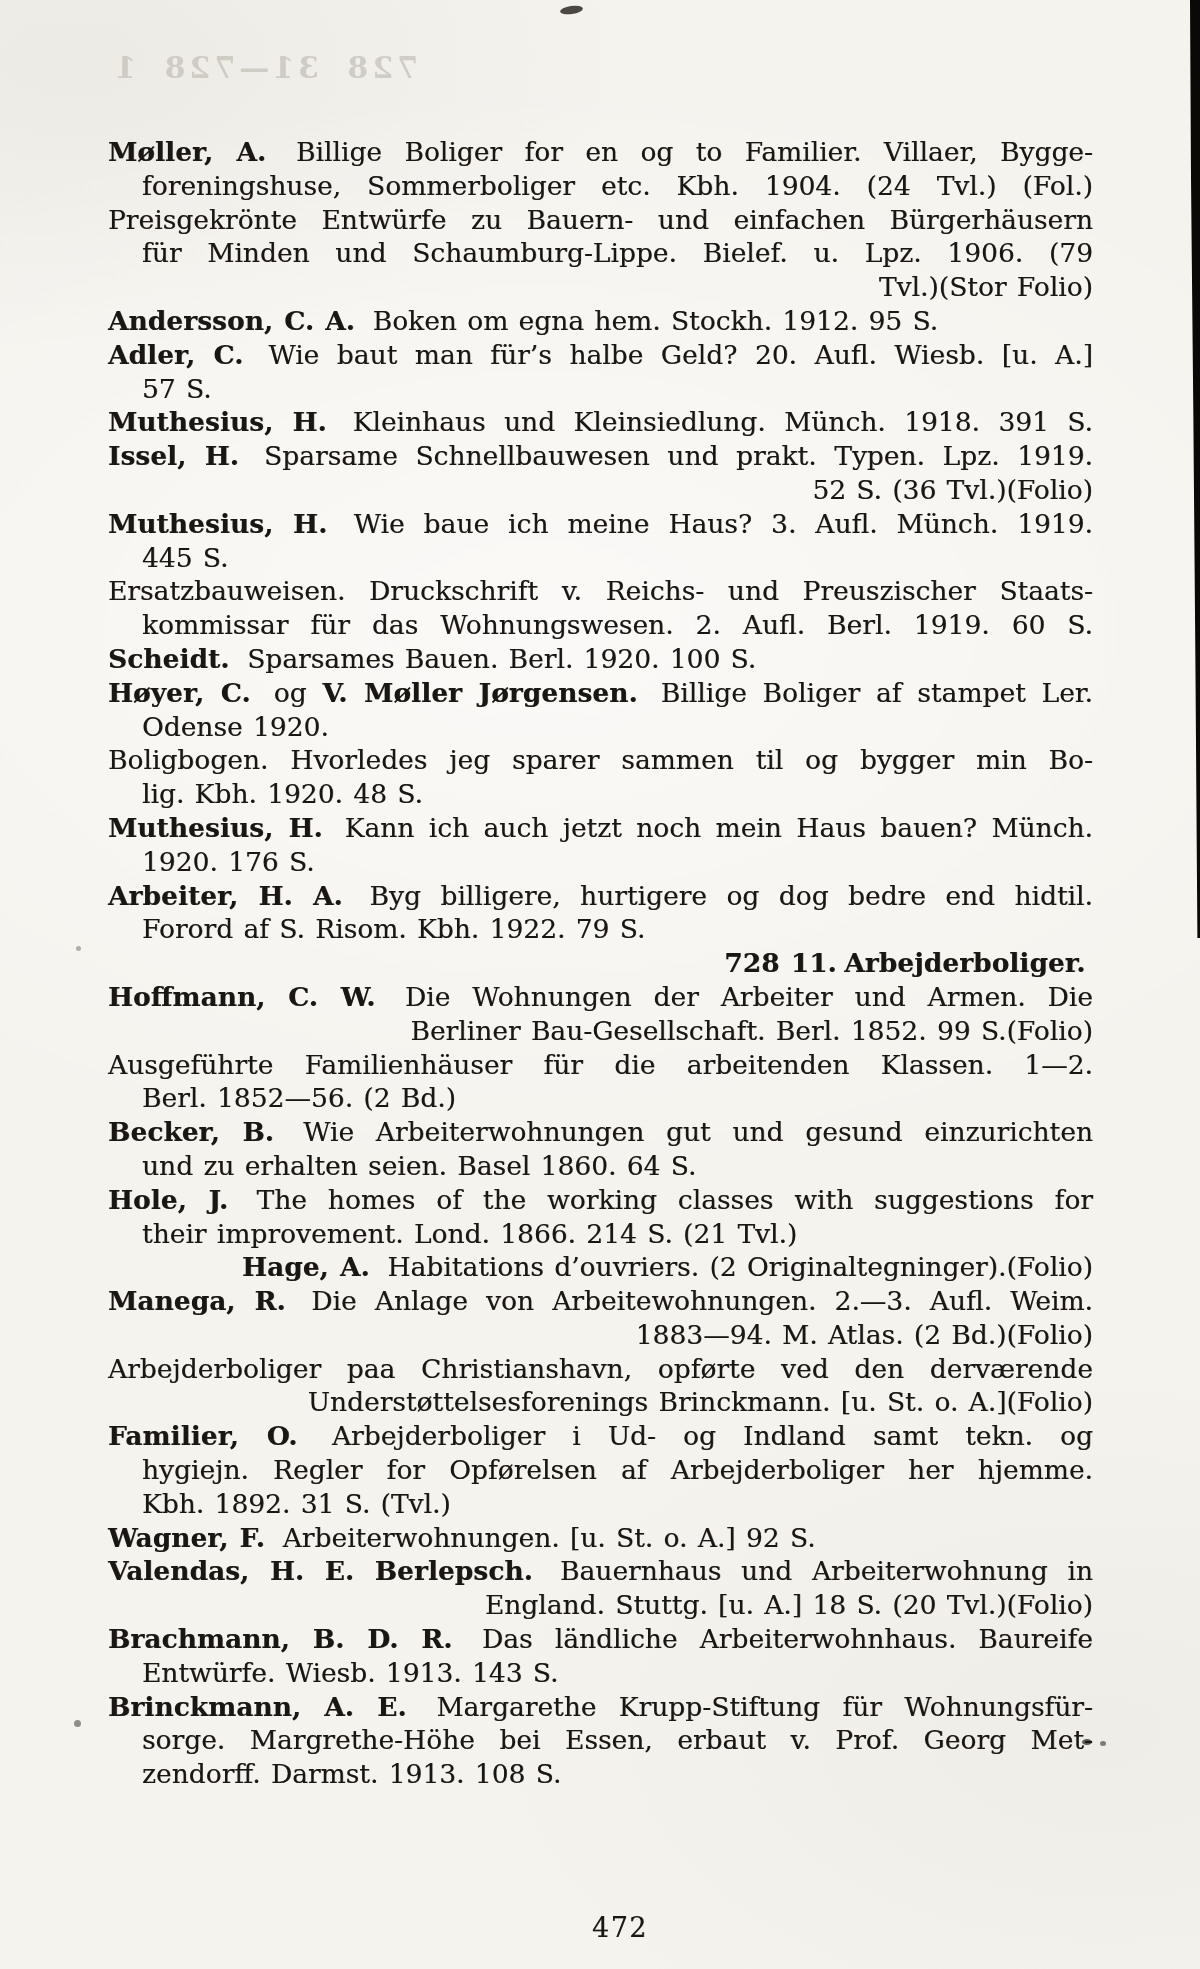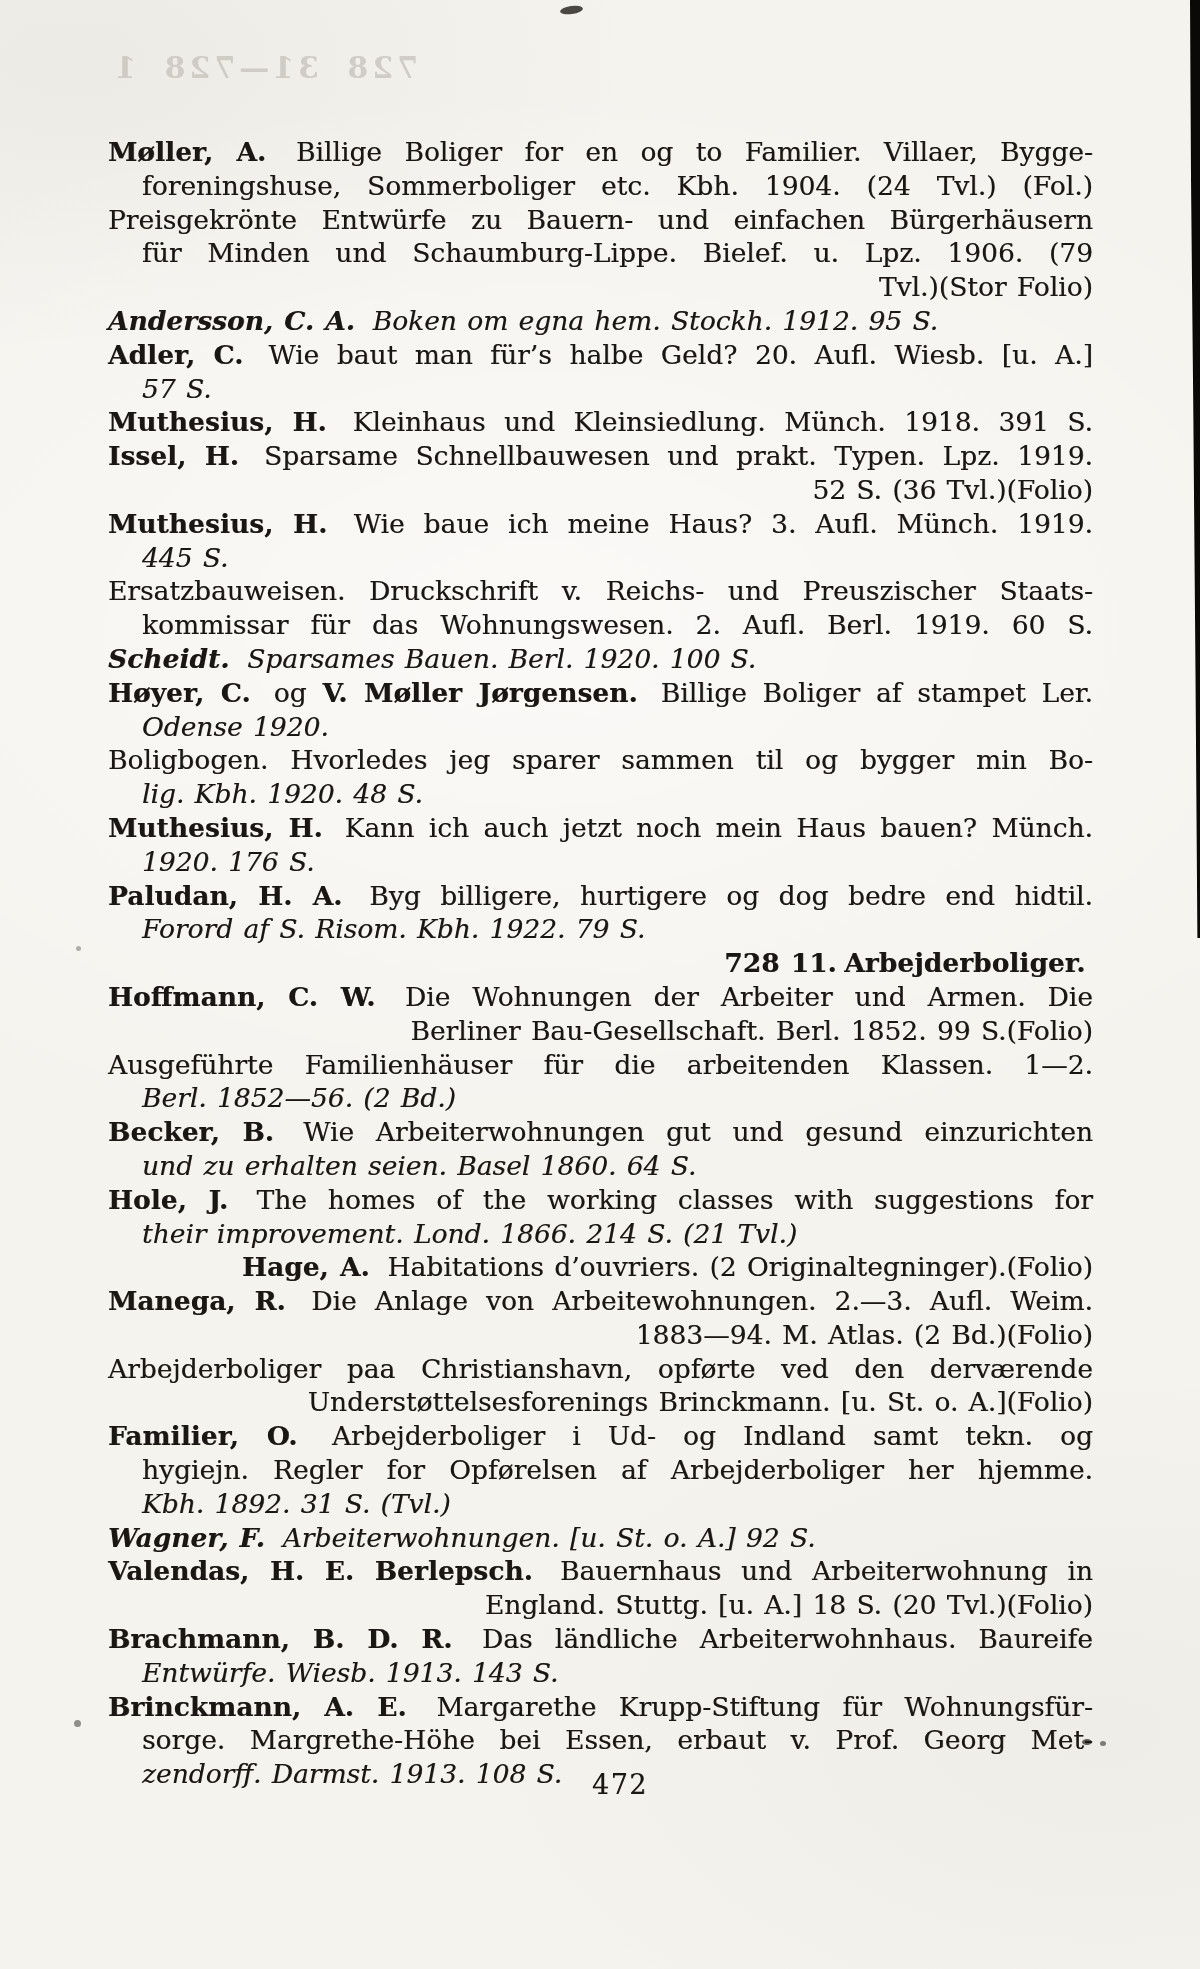--- a/index.html
+++ b/index.html
@@ -26,27 +26,27 @@
     white-space:nowrap;
   }
   .text-block{
     position:absolute;left:108px;top:135px;width:985px;
     color:#191613;font-size:26.5px;
     text-shadow:0.4px 0.3px 0 rgba(25,22,19,0.5);
   }
   .line{line-height:33.8px;height:33.8px;word-spacing:0.07em;white-space:normal;}
   .line.ind{padding-left:34px;}
   .line.j{text-align:justify;text-align-last:justify;text-justify:inter-word;}
-  .line.l{text-align:left;font-style:italic;}
+  .line.l{text-align:left;}
   .line.s{display:flex;justify-content:flex-end;}
   .b{font-weight:bold;}
   .b{margin-right:0.28em;}
   .cell .b{margin-right:0.28em;}
   .page-number{
-    position:absolute;left:120px;top:1769px;width:1000px;text-align:center;
+    position:absolute;left:120px;top:1912px;width:1000px;text-align:center;
     font-size:27px;color:#191613;letter-spacing:1.5px;
     text-shadow:0.4px 0.3px 0 rgba(25,22,19,0.5);
   }
   .edge-band{
     position:absolute;right:0;top:0;width:10px;height:938px;
     background:#0a0908;
     clip-path:polygon(0% 0%, 100% 0%, 100% 100%, 74% 100%, 55% 72%, 34% 45%, 10% 19%);
   }
   .speck{position:absolute;}
   .sp1{left:560px;top:6px;width:23px;height:8px;background:rgba(32,29,25,0.8);border-radius:50%;transform:rotate(-8deg);}
@@ -87,21 +87,21 @@
       <div class="line l ind"><span class="r">445 S.</span></div>
       <div class="line j"><span class="r">Ersatzbauweisen. Druckschrift v. Reichs- und Preuszischer Staats-</span></div>
       <div class="line j ind"><span class="r">kommissar für das Wohnungswesen. 2. Aufl. Berl. 1919. 60 S.</span></div>
       <div class="line l"><span class="b">Scheidt.</span> <span class="r">Sparsames Bauen. Berl. 1920. 100 S.</span></div>
       <div class="line j"><span class="b">Høyer, C.</span> <span class="r">og</span> <span class="b">V. Møller Jørgensen.</span> <span class="r">Billige Boliger af stampet Ler.</span></div>
       <div class="line l ind"><span class="r">Odense 1920.</span></div>
       <div class="line j"><span class="r">Boligbogen. Hvorledes jeg sparer sammen til og bygger min Bo-</span></div>
       <div class="line l ind"><span class="r">lig. Kbh. 1920. 48 S.</span></div>
       <div class="line j"><span class="b">Muthesius, H.</span> <span class="r">Kann ich auch jetzt noch mein Haus bauen? Münch.</span></div>
       <div class="line l ind"><span class="r">1920. 176 S.</span></div>
-      <div class="line j"><span class="b">Paludan, H. A.</span> <span class="r">Byg billigere, hurtigere og dog bedre end hidtil.</span></div>
+      <div class="line j"><span class="b">Arbeiter, H. A.</span> <span class="r">Byg billigere, hurtigere og dog bedre end hidtil.</span></div>
       <div class="line l ind"><span class="r">Forord af S. Risom. Kbh. 1922. 79 S.</span></div>
       <div class="line s">
         <span class="cell"><span class="b">728 11.</span></span>
         <span class="cell"><span class="b">Arbejderboliger.</span></span>
       </div>
       <div class="line j"><span class="b">Hoffmann, C. W.</span> <span class="r">Die Wohnungen der Arbeiter und Armen. Die</span></div>
       <div class="line s ind">
         <span class="cell"><span class="r">Berliner Bau-Gesellschaft. Berl. 1852. 99 S.</span></span>
         <span class="cell"><span class="r">(Folio)</span></span>
       </div>

